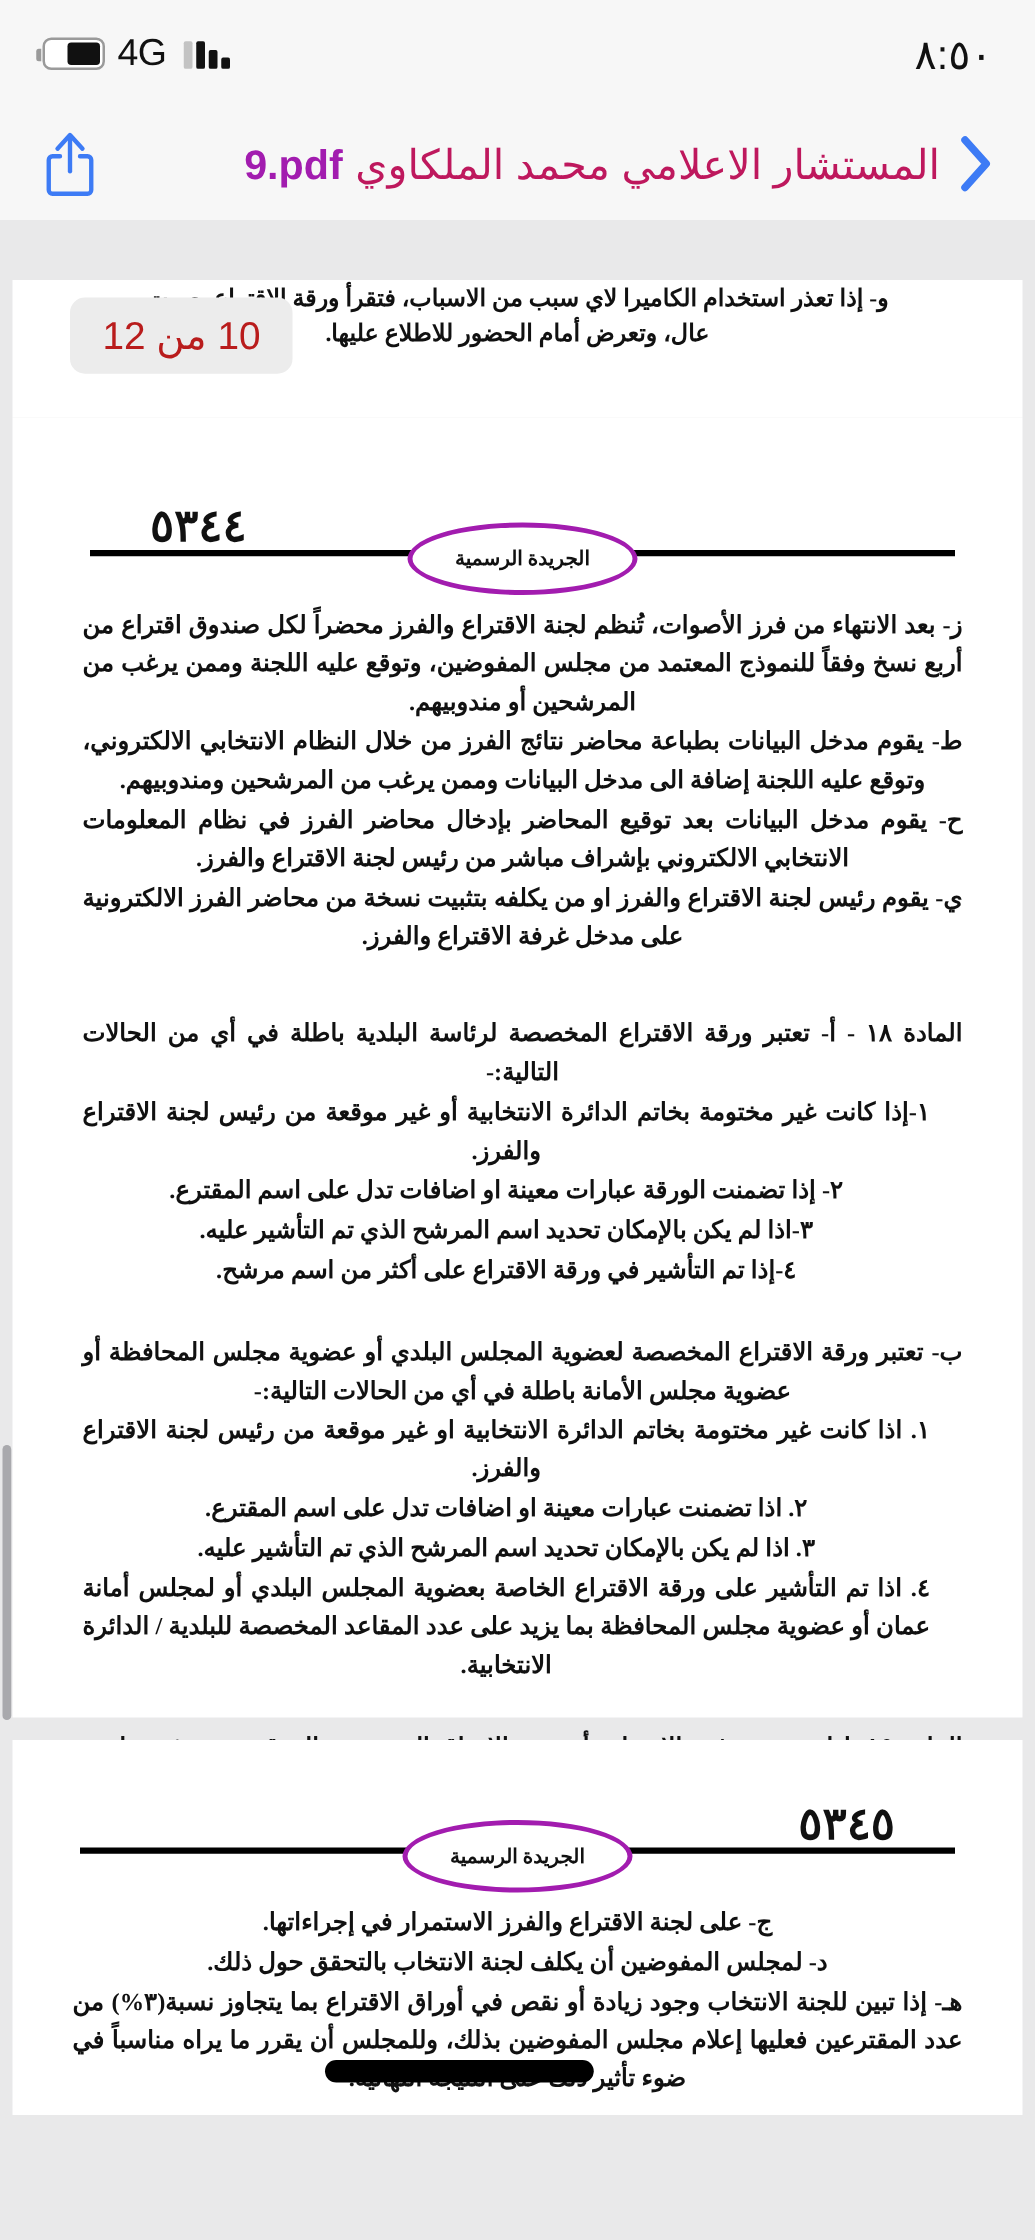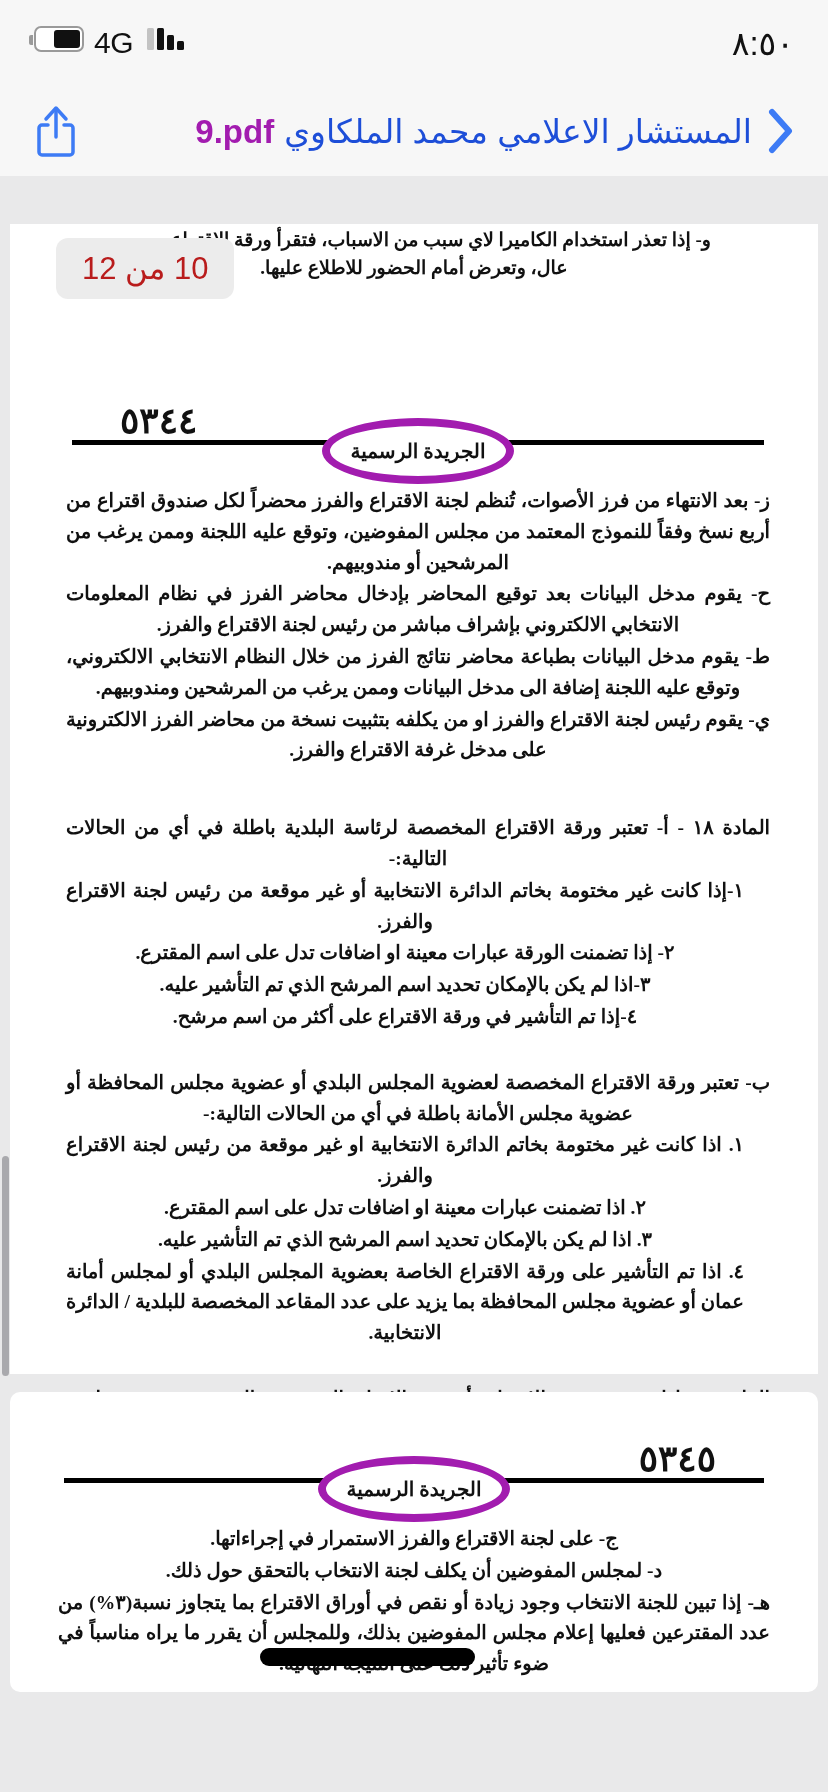--- a/index.html
+++ b/index.html
@@ -23,20 +23,21 @@
     height: 86px;
     background: #f7f7f7;
     display: flex;
     align-items: center;
     justify-content: space-between;
     padding: 0 34px;
     box-sizing: border-box;
   }
   .status-left {
     display: flex;
+    align-items: center;
     gap: 10px;
   }
   .battery {
     position: relative;
     width: 50px;
     height: 26px;
     border: 2.5px solid #9a9a9a;
     border-radius: 7px;
     box-sizing: border-box;
     background: #ffffff;
@@ -112,21 +113,21 @@
   .nav-title {
     flex: 1 1 auto;
     display: flex;
     align-items: baseline;
     gap: 10px;
     font-size: 33px;
     white-space: nowrap;
     overflow: hidden;
   }
   .nav-title .owner {
-    color: #1d4ed8;
+    color: #be185d;
     font-weight: 400;
   }
   .nav-title .filename {
     color: #a21caf;
     font-weight: 700;
     direction: ltr;
   }
   .share-btn {
     flex: 0 0 auto;
     width: 44px;
@@ -146,21 +147,21 @@
   }
 
   .page {
     position: relative;
     background: #ffffff;
     width: 808px;
     margin: 0 auto;
     box-sizing: border-box;
     direction: rtl;
   }
-  .page + .page { margin-top: 18px; border-radius: 10px; }
+  .page + .page { margin-top: 18px; }
 
   .page-partial-top {
     height: 110px;
     padding: 0 20px;
     overflow: hidden;
     margin-top: 48px;
   }
 
   .partial-lines {
     font-family: "Liberation Serif", serif;
@@ -210,29 +211,29 @@
     height: 5px;
     background: #000;
   }
   .gazette-head .oval {
     position: absolute;
     left: 50%;
     transform: translateX(-50%);
     top: 20px;
     width: 176px;
     height: 50px;
-    border: 8px solid #a21caf;
+    border: 4px solid #a21caf;
     border-radius: 50%;
     background: #fff;
     display: flex;
     align-items: center;
     justify-content: center;
     font-family: "Liberation Serif", serif;
     font-weight: bold;
-    font-size: 20px;
+    font-size: 16px;
     color: #111;
   }
   .gazette-head .pgnum {
     position: absolute;
     top: 2px;
     font-family: "Liberation Serif", serif;
     font-weight: bold;
     font-size: 36px;
     color: #111;
     letter-spacing: 2px;
@@ -335,22 +336,22 @@
 
   <div class="page page-main">
     <div class="gazette-head">
       <div class="pgnum left">٥٣٤٤</div>
       <div class="rule"></div>
       <div class="oval">الجريدة الرسمية</div>
     </div>
 
     <div class="body-text">
       <p>ز- بعد الانتهاء من فرز الأصوات، تُنظم لجنة الاقتراع والفرز محضراً لكل صندوق اقتراع من أربع نسخ وفقاً للنموذج المعتمد من مجلس المفوضين، وتوقع عليه اللجنة وممن يرغب من المرشحين أو مندوبيهم.</p>
+      <p>ط- يقوم مدخل البيانات بطباعة محاضر نتائج الفرز من خلال النظام الانتخابي الالكتروني، وتوقع عليه اللجنة إضافة الى مدخل البيانات وممن يرغب من المرشحين ومندوبيهم.</p>
       <p>ح- يقوم مدخل البيانات بعد توقيع المحاضر بإدخال محاضر الفرز في نظام المعلومات الانتخابي الالكتروني بإشراف مباشر من رئيس لجنة الاقتراع والفرز.</p>
-      <p>ط- يقوم مدخل البيانات بطباعة محاضر نتائج الفرز من خلال النظام الانتخابي الالكتروني، وتوقع عليه اللجنة إضافة الى مدخل البيانات وممن يرغب من المرشحين ومندوبيهم.</p>
       <p>ي- يقوم رئيس لجنة الاقتراع والفرز او من يكلفه بتثبيت نسخة من محاضر الفرز الالكترونية على مدخل غرفة الاقتراع والفرز.</p>
       <div class="spacer-lg"></div>
       <p>المادة ١٨ - أ- تعتبر ورقة الاقتراع المخصصة لرئاسة البلدية باطلة في أي من الحالات التالية:-</p>
       <p class="indent1">١-إذا كانت غير مختومة بخاتم الدائرة الانتخابية أو غير موقعة من رئيس لجنة الاقتراع والفرز.</p>
       <p class="indent1">٢- إذا تضمنت الورقة عبارات معينة او اضافات تدل على اسم المقترع.</p>
       <p class="indent1">٣-اذا لم يكن بالإمكان تحديد اسم المرشح الذي تم التأشير عليه.</p>
       <p class="indent1">٤-إذا تم التأشير في ورقة الاقتراع على أكثر من اسم مرشح.</p>
       <div class="spacer-md"></div>
       <p>ب- تعتبر ورقة الاقتراع المخصصة لعضوية المجلس البلدي أو عضوية مجلس المحافظة أو عضوية مجلس الأمانة باطلة في أي من الحالات التالية:-</p>
       <p class="indent1">١. اذا كانت غير مختومة بخاتم الدائرة الانتخابية او غير موقعة من رئيس لجنة الاقتراع والفرز.</p>

